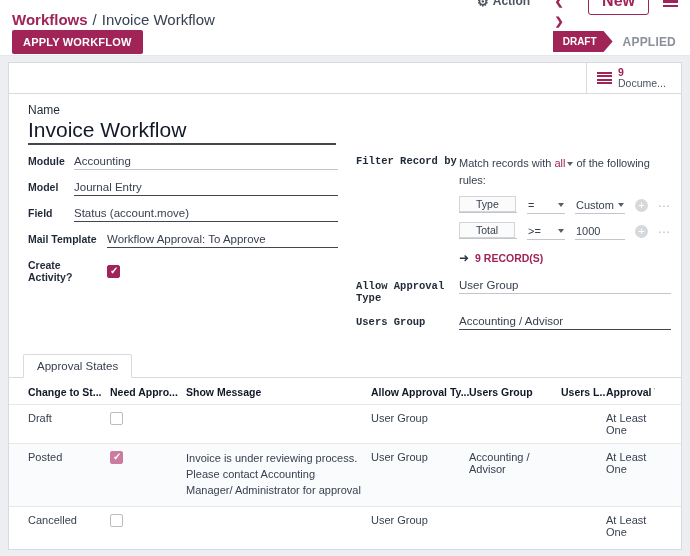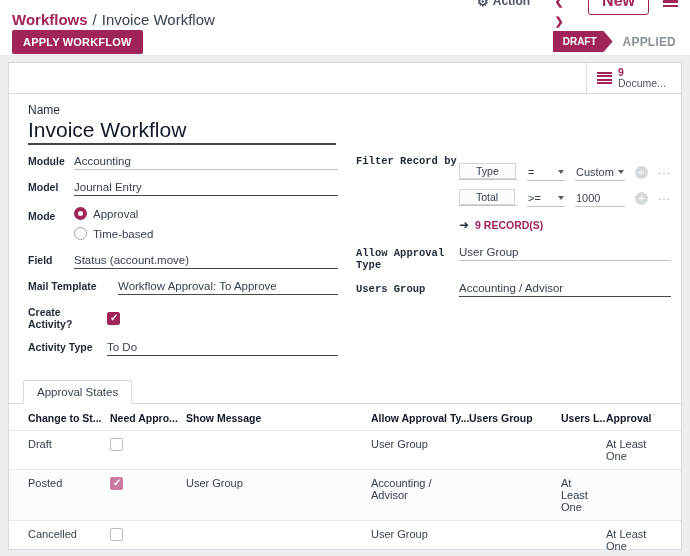--- a/index.html
+++ b/index.html
@@ -59,21 +59,21 @@
   .col-left{width:310px;flex:none;}
   .col-right{flex:1;padding-left:18px;}
 
   .frow{display:flex;align-items:baseline;margin-bottom:11px;}
   .flabel{font-size:10.5px;font-weight:bold;color:var(--label);flex:none;}
   .w-narrow{width:46px;}
   .w-wide{width:79px;}
   .w-right{width:103px;font-family:Liberation Mono, monospace;}
   .fvalue{flex:1;font-size:11.5px;color:var(--text);border-bottom:1px solid var(--uline);padding-bottom:2px;cursor:text;}
   .fvalue.dark{border-bottom-color:var(--uline-dark);}
-  .group-gap{margin-top:9px;gap:11px;}
+  .group-gap{margin-top:9px;}
 
   
   .radio-group{display:flex;flex-direction:column;gap:7px;}
   .radio-opt{display:flex;align-items:center;gap:6px;font-size:11.5px;color:var(--text);cursor:pointer;}
   .radio{width:13px;height:13px;border-radius:50%;border:1px solid #9aa0a6;background:#fff;flex:none;display:inline-block;}
   .radio.selected{border:4px solid var(--brand);}
 
   
   .chk{width:13px;height:13px;border:1px solid #b9bdc2;border-radius:2px;background:#fff;display:inline-block;position:relative;flex:none;cursor:pointer;}
   .chk.checked{background:var(--brand);border-color:var(--brand);}
@@ -164,56 +164,44 @@
 
       <div class="col-left">
         <div class="frow">
           <span class="flabel w-narrow">Module</span>
           <span class="fvalue">Accounting</span>
         </div>
         <div class="frow">
           <span class="flabel w-narrow">Model</span>
           <span class="fvalue dark">Journal Entry</span>
         </div>
-        <div class="frow" style="margin-bottom:14px;">
-          <span class="flabel w-narrow">Mode</span>
-          <div class="radio-group">
-            <label class="radio-opt">
-              <span class="radio selected"></span>
-              <span>Approval</span>
-            </label>
-            <label class="radio-opt">
-              <span class="radio"></span>
-              <span>Time-based</span>
-            </label>
-          </div>
-        </div>
         <div class="frow">
           <span class="flabel w-narrow">Field</span>
           <span class="fvalue dark">Status (account.move)</span>
         </div>
 
         <div class="frow group-gap">
           <span class="flabel w-wide">Mail Template</span>
           <span class="fvalue dark">Workflow Approval: To Approve</span>
         </div>
         <div class="frow" style="align-items:center;">
           <span class="flabel w-wide">Create Activity?</span>
           <span class="chk checked"></span>
-        </div>
-        <div class="frow">
-          <span class="flabel w-wide">Activity Type</span>
-          <span class="fvalue dark">To Do</span>
         </div>
       </div>
 
       <div class="col-right">
         <div class="filter-row">
           <span class="flabel w-right">Filter Record by</span>
           <div class="filter-body">
+            <div class="match-line">
+              <span>Match records with</span>
+              <span class="match-select"><span>all</span><span class="caret"></span></span>
+              <span>of the following rules:</span>
+            </div>
 
             <div class="rule">
               <span class="rule-field"><span class="tag">Type</span></span>
               <span class="seg seg-op">
                   <span>=</span>
                   <span class="caret"></span>
                 </span>
               <span class="seg seg-val">
                   <span>Custom</span>
                   <span class="caret"></span>
@@ -274,20 +262,21 @@
     <span class="td msg"></span>
     <span class="td">User Group</span>
     <span class="td"></span>
     <span class="td"></span>
     <span class="td">At Least One</span>
   </div>
 
   <div class="grid trow alt">
     <span class="td">Posted</span>
     <span class="td"><span class="chk muted checked"></span></span>
+    <span class="td msg">Invoice is under reviewing process. Please contact Accounting Manager/ Administrator for approval</span>
     <span class="td">User Group</span>
     <span class="td">Accounting / Advisor</span>
     <span class="td"></span>
     <span class="td">At Least One</span>
   </div>
 
   <div class="grid trow">
     <span class="td">Cancelled</span>
     <span class="td"><span class="chk"></span></span>
     <span class="td msg"></span>

